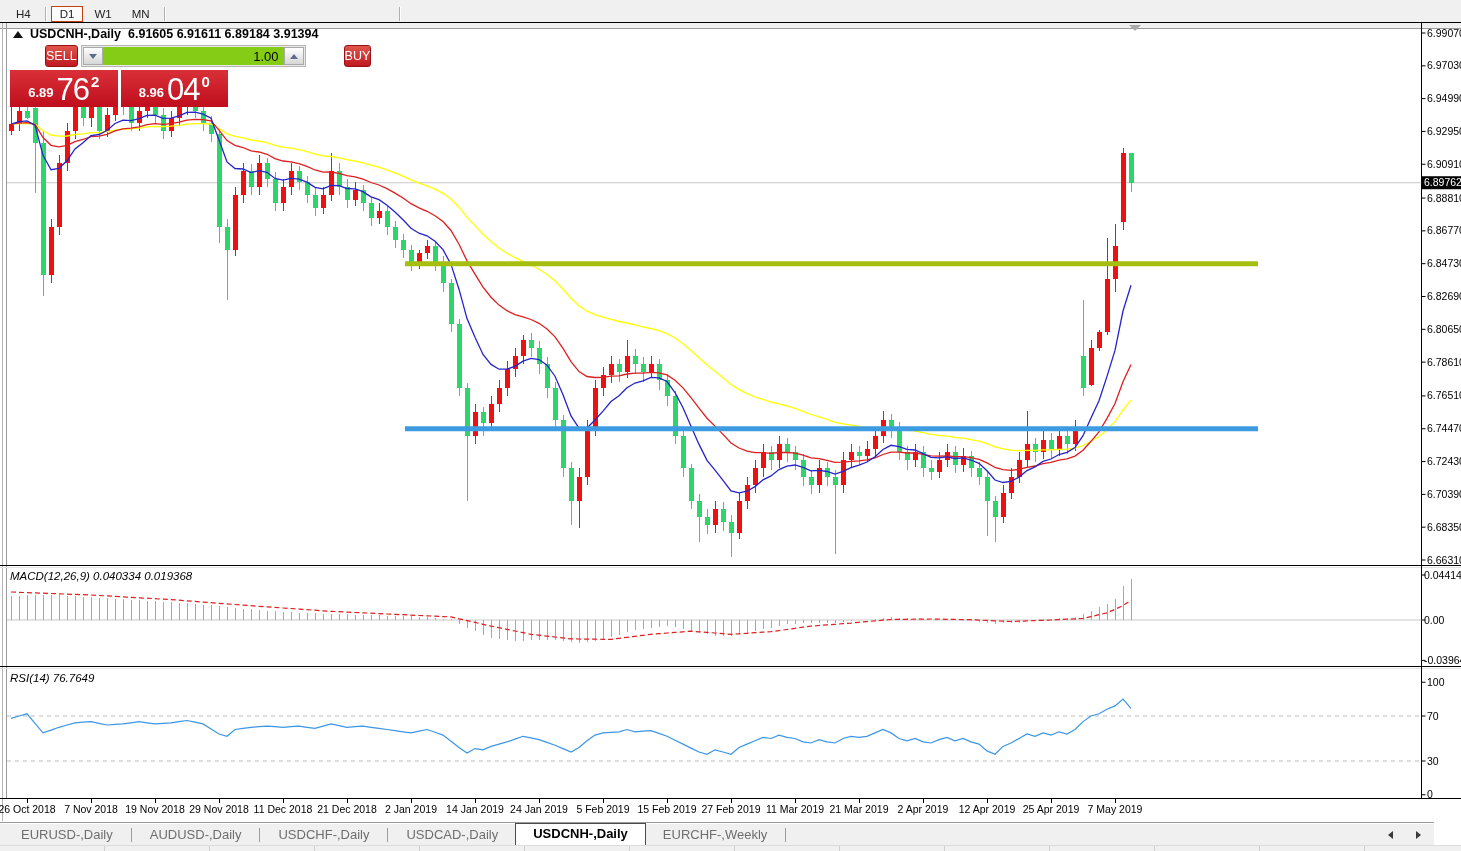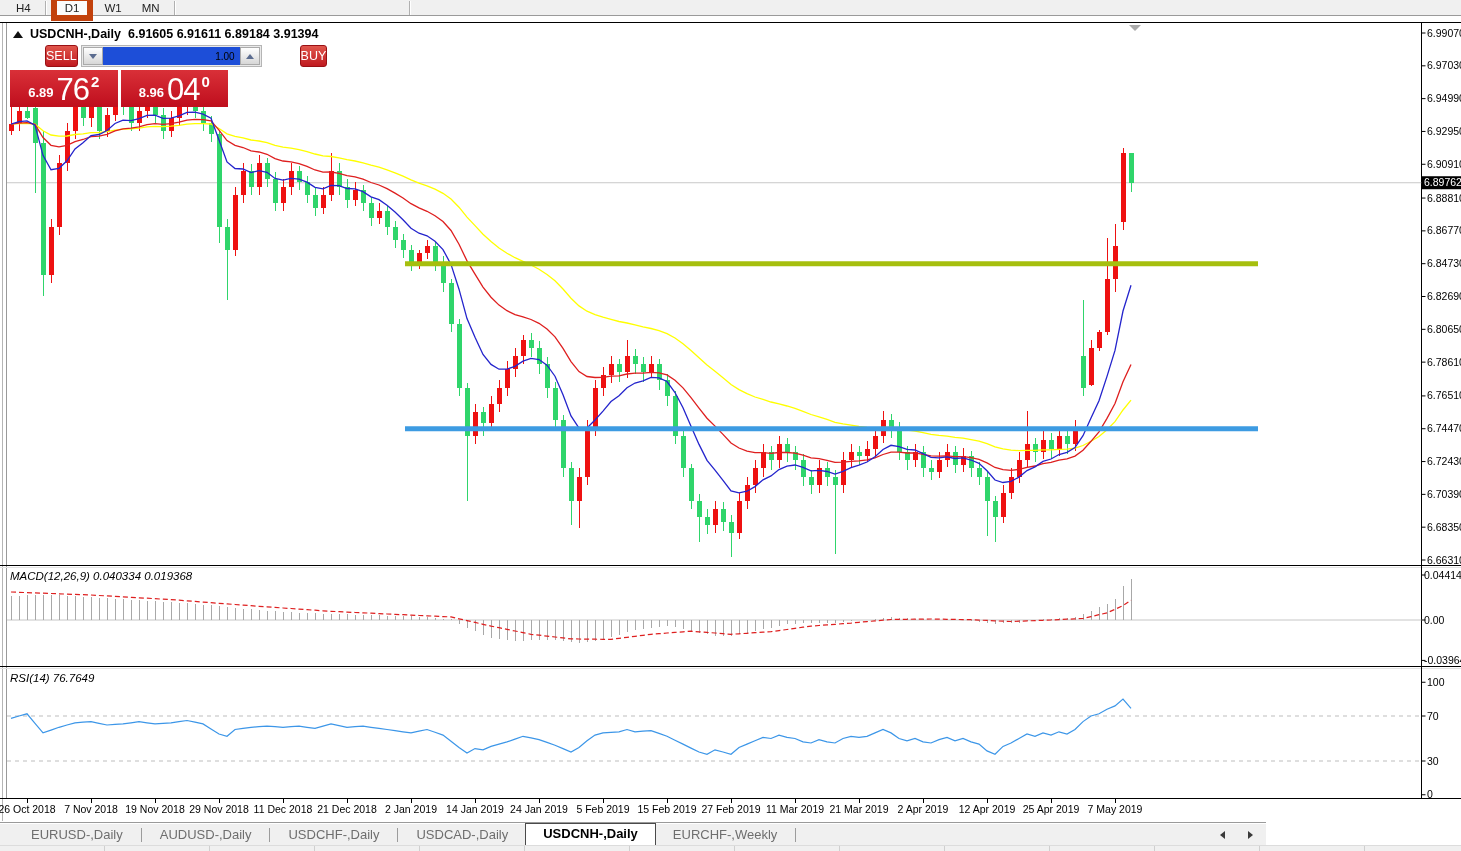--- a/index.html
+++ b/index.html
@@ -1,23 +1,23 @@
 <!DOCTYPE html>
 <html><head>
 <meta charset="utf-8">
 <style>
   html,body{margin:0;padding:0;}
   body{width:1461px;height:851px;position:relative;overflow:hidden;background:#fff;
        font-family:"Liberation Sans",sans-serif;-webkit-font-smoothing:antialiased;}
   
-  .toolbar{position:absolute;left:0;top:0;width:1461px;height:16px;background:#f0f0f0;
+  .toolbar{position:absolute;left:0;top:0;width:1461px;height:29px;background:#f0f0f0;
            border-bottom:1px solid #9a9a9a;display:flex;align-items:center;padding-left:6px;box-sizing:border-box;}
   .tf{font-family:"Liberation Sans",sans-serif;font-size:11.5px;color:#222;background:transparent;
       border:1px solid transparent;padding:1px 8px;margin:0 1px;cursor:default;}
-  .tf.active{background:#fbfbfb;border:6px solid #c2410c;}
+  .tf.active{background:#fbfbfb;border:1px solid #c2410c;}
   .tb-sep{width:1px;height:14px;background:#b0b0b0;box-shadow:1px 0 0 #fff;margin:0 4px;}
   .tb-sep.far{margin-left:230px;}
   
   #chart-svg{position:absolute;left:0;top:21px;width:1461px;height:801px;display:block;}
   svg text{font-family:"Liberation Sans",sans-serif;}
   
   .chart-title{position:absolute;left:13px;top:27px;display:flex;align-items:center;gap:7px;
                font-size:12.5px;font-weight:bold;color:#000;}
   .collapse-tri{width:0;height:0;border-left:5px solid transparent;border-right:5px solid transparent;
                 border-bottom:7px solid #111;display:inline-block;}
@@ -26,37 +26,37 @@
   .tp-row1{display:flex;height:22px;align-items:stretch;}
   .btn-trade{width:51px;background:linear-gradient(#e0564c,#c01a20);color:#fff;font-size:12.5px;
              border:1px solid #991014;border-radius:3px;display:flex;align-items:center;justify-content:center;
              font-family:"Liberation Sans",sans-serif;cursor:pointer;margin-left:35px;}
   .spin-group{display:flex;align-items:stretch;border:1px solid #b5b5b5;background:#e9e9e9;
               margin:0 3px;padding:1px;flex:1;}
   .spin-btn{width:18px;background:linear-gradient(#ffffff,#d7d7d7);border:1px solid #aaa;
             display:flex;align-items:center;justify-content:center;cursor:pointer;}
   .tri-dn{width:0;height:0;border-left:4px solid transparent;border-right:4px solid transparent;border-top:5px solid #5b6c8f;}
   .tri-up{width:0;height:0;border-left:4px solid transparent;border-right:4px solid transparent;border-bottom:5px solid #5b6c8f;}
-  .vol-input{flex:1;border:none;outline:none;text-align:right;font-size:10px;padding:0 5px 0 0;
-             font-family:"Liberation Sans",sans-serif;background:#1d4ed8;min-width:0;}
+  .vol-input{flex:1;border:none;outline:none;text-align:right;font-size:13px;padding:0 5px 0 0;
+             font-family:"Liberation Sans",sans-serif;background:#84cc16;min-width:0;}
   .tp-row2{display:flex;margin-top:3px;height:37px;}
   .price-block{flex:1;background:linear-gradient(#d93038 0%,#bf0e1d 100%);color:#fff;
                display:flex;align-items:flex-end;justify-content:center;padding-bottom:3px;cursor:pointer;text-align:right;}
   .price-block.sell{margin-right:3px;}
   .pb-small{font-size:13px;font-weight:bold;line-height:1;padding-bottom:5px;margin-right:3px;}
   .pb-big{font-size:31px;font-weight:normal;line-height:0.95;letter-spacing:-1px;}
   .pb-sup{font-size:15px;font-weight:bold;align-self:flex-start;margin:3px 0 0 2px;}
   
   .ind-label{position:absolute;left:10px;font-size:11.5px;color:#000;font-style:italic;}
   #macd-label{top:570px;}
   #rsi-label{top:672px;}
   
-  .tabbar{position:absolute;left:0;top:822px;width:1266px;height:23px;background:#f0f0f0;
+  .tabbar{position:absolute;left:0;top:822px;width:1434px;height:23px;background:#f0f0f0;
           border-top:1px solid #9a9a9a;box-shadow:inset 0 1px 0 #fff;display:flex;align-items:flex-end;
-          padding-left:14px;box-sizing:border-box;}
+          padding-left:4px;box-sizing:border-box;}
   .tab{height:20px;line-height:20px;padding:0 17px;font-size:13px;color:#6e6e6e;cursor:pointer;white-space:nowrap;}
   .tab.active{background:#fff;border:1px solid #4a4a4a;border-bottom:none;color:#000;font-weight:bold;height:21px;}
   .tsep{width:1px;height:14px;background:#9c9c9c;margin:0 1px 3px 1px;}
   .tab-scroll{position:absolute;right:10px;top:6px;display:flex;gap:16px;}
   .ts-btn{width:12px;height:12px;display:flex;align-items:center;justify-content:center;cursor:pointer;}
   .tri-l{width:0;height:0;border-top:4px solid transparent;border-bottom:4px solid transparent;border-right:5px solid #3a3a3a;}
   .tri-r{width:0;height:0;border-top:4px solid transparent;border-bottom:4px solid transparent;border-left:5px solid #3a3a3a;}
   .bottom-strip{position:absolute;left:0;top:845px;width:1461px;height:6px;background:#f0f0f0;
     background-image:repeating-linear-gradient(90deg,transparent 0 104px,#cfcfcf 104px 105px);border-top:1px solid #dcdcdc;}
 </style>

